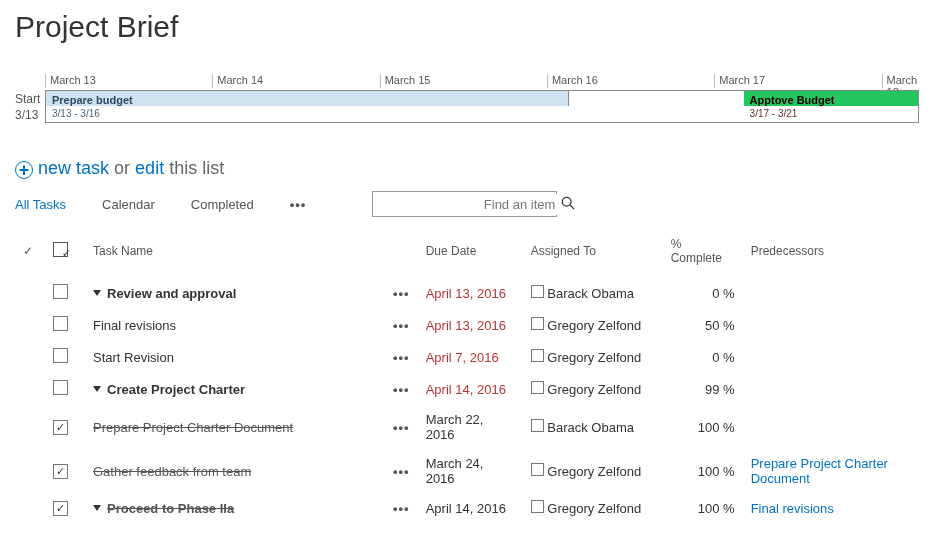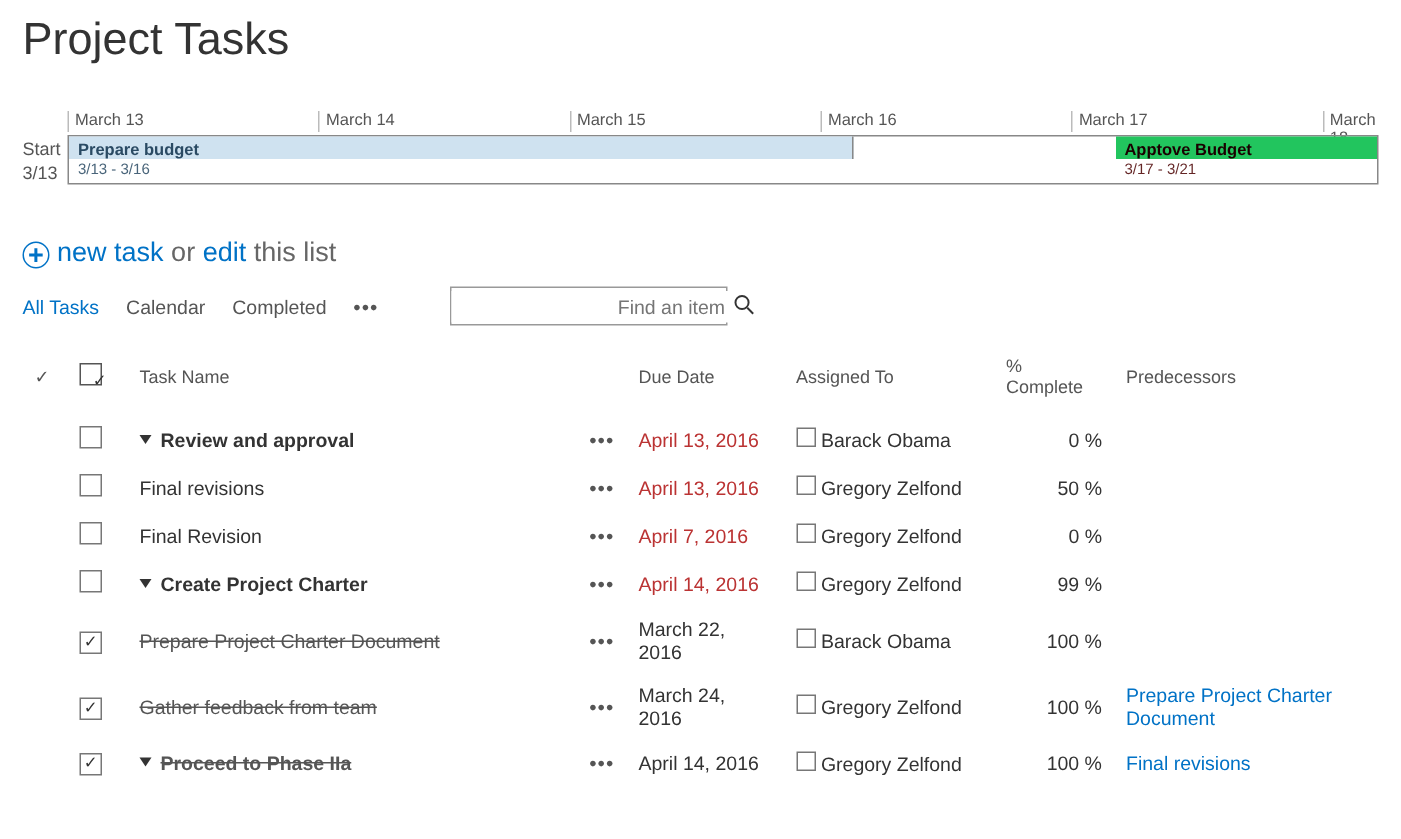--- a/index.html
+++ b/index.html
@@ -101,21 +101,21 @@
     line-height: 17px;
     font-weight: bold;
     vertical-align: -2px;
   }
   .link-blue { color: #0072c6; cursor: pointer; }
 
   
   .views-row {
     display: flex;
     align-items: center;
-    gap: 18px;
+    gap: 36px;
     margin-bottom: 14px;
   }
   .view-tab { color: #555; cursor: pointer; }
   .view-tab.active { color: #0072c6; }
   .ellipsis { color:#555; font-weight:bold; cursor:pointer; letter-spacing:1px; }
   .search-wrap {
     margin-left: 30px;
     display: flex;
     align-items: center;
     border: 1px solid #999;
@@ -207,21 +207,21 @@
     position:absolute;
     right:-4px;
     bottom:-4px;
     font-size:11px;
     color:#333;
   }
 </style>
 </head>
 <body>
 
-<h1 class="page-title">Project Tasks</h1>
+<h1 class="page-title">Project Brief</h1>
 
 <div class="timeline-wrap">
   <div style="display:flex;">
     <div class="timeline-prefix"></div>
     <div class="timeline-dates" style="flex:1;">
       <div>March 13</div>
       <div>March 14</div>
       <div>March 15</div>
       <div>March 16</div>
       <div>March 17</div>
@@ -300,21 +300,21 @@
         <td class="col-name indent-2"><span class="task-name">Final revisions</span></td>
         <td class="col-more">•••</td>
         <td class="col-due due-overdue">April 13, 2016</td>
         <td class="col-assigned"><span class="chk small"></span><span> Gregory Zelfond</span></td>
         <td class="col-complete">50 %</td>
         <td class="col-pred"></td>
       </tr>
       <tr>
         <td class="col-check"></td>
         <td class="col-flag"><span class="chk"></span></td>
-        <td class="col-name indent-2"><span class="task-name">Final Revision</span></td>
+        <td class="col-name indent-2"><span class="task-name">Start Revision</span></td>
         <td class="col-more">•••</td>
         <td class="col-due due-overdue">April 7, 2016</td>
         <td class="col-assigned"><span class="chk small"></span><span> Gregory Zelfond</span></td>
         <td class="col-complete">0 %</td>
         <td class="col-pred"></td>
       </tr>
       <tr>
         <td class="col-check"></td>
         <td class="col-flag"><span class="chk"></span></td>
         <td class="col-name indent-1"><span class="row-collapse"></span><span class="task-name bold">Create Project Charter</span></td>

